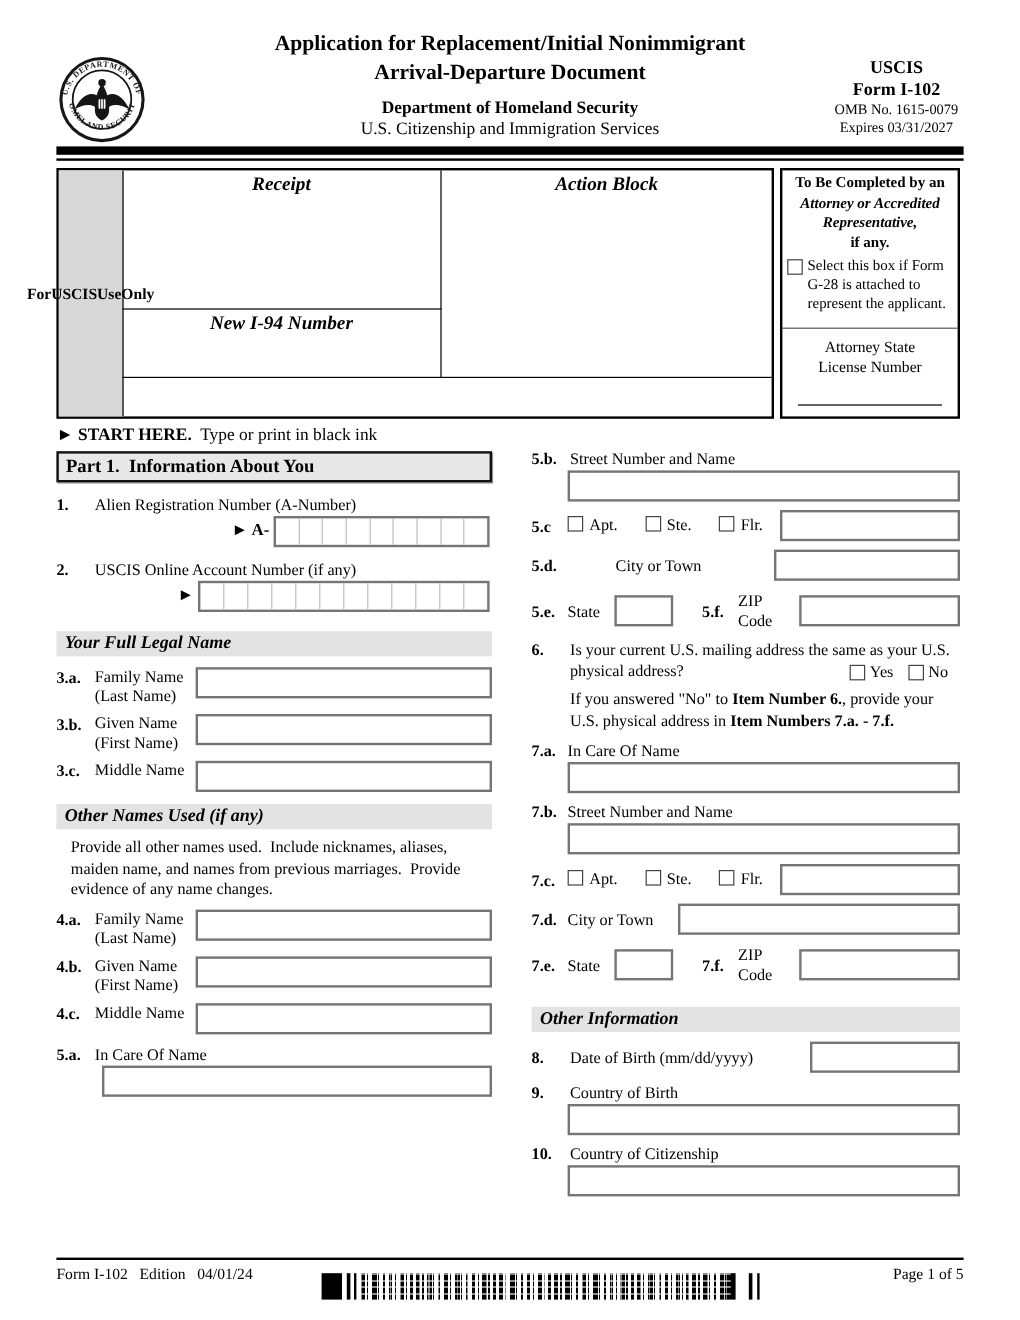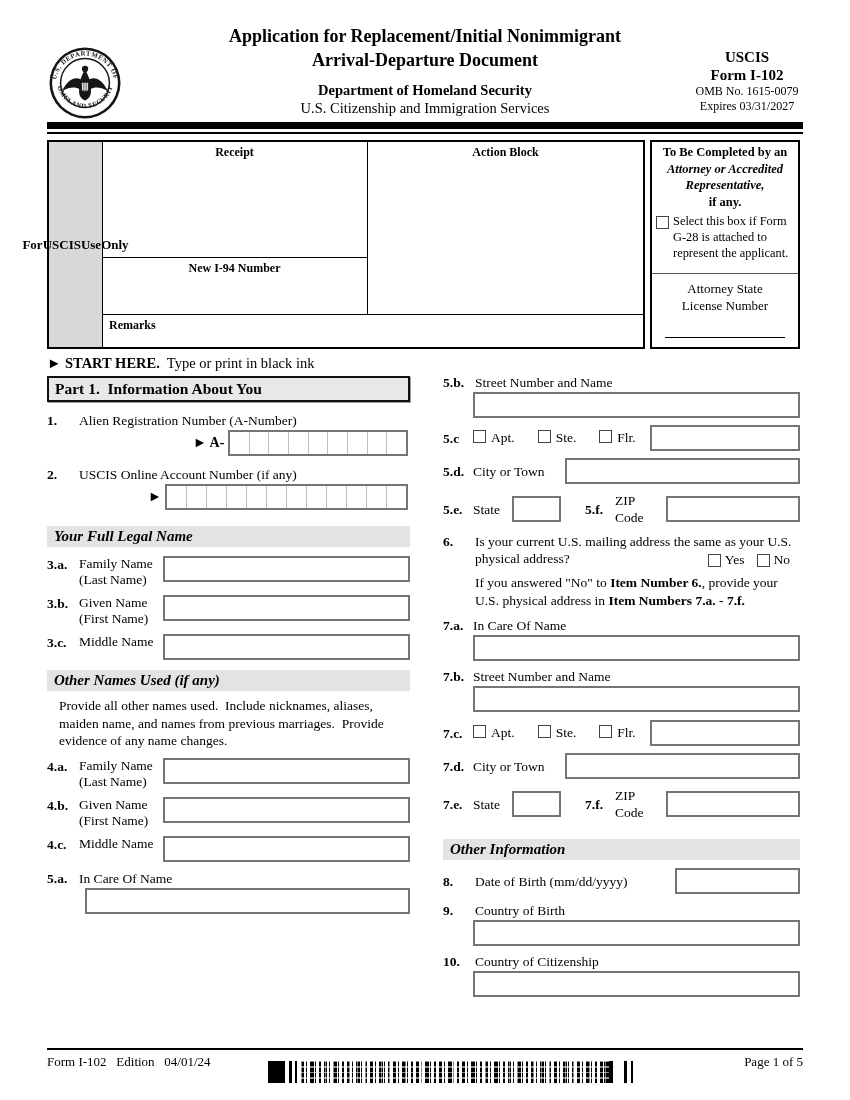--- a/index.html
+++ b/index.html
@@ -16,21 +16,21 @@
   .forminfo .b{font-size:15px;font-weight:bold;line-height:18px;}
   .forminfo .s{font-size:12px;line-height:15px;}
   .rule-thick{left:47px;top:122px;width:756px;height:7px;background:#000;}
   .rule-thin{left:47px;top:132px;width:756px;height:2px;background:#000;}
 
   
   .usebox{left:47px;top:140px;width:598px;height:209px;border:2px solid #000;box-sizing:border-box;}
   .usebox .side{position:absolute;left:0;top:0;width:53px;height:100%;background:#d8d8d8;
                 border-right:1.5px solid #000;display:flex;flex-direction:row;justify-content:center;
                 align-items:center;font-weight:bold;font-size:13px;line-height:17px;}
-  .ucell{position:absolute;box-sizing:border-box;font-weight:bold;font-size:12px;}
+  .ucell{position:absolute;box-sizing:border-box;font-weight:bold;font-size:16px;font-style:italic;}
   .ucell.cN{text-align:center;padding-top:3px;}
   .cell-receipt{left:53px;top:0;width:266px;height:116px;border-right:1.5px solid #000;border-bottom:1.5px solid #000;}
   .cell-i94{left:53px;top:116px;width:266px;height:57px;border-right:1.5px solid #000;border-bottom:1.5px solid #000;}
   .cell-action{left:319px;top:0;width:275px;height:173px;border-bottom:1.5px solid #000;}
   .cell-remarks{left:53px;top:173px;width:541px;height:32px;padding:3px 7px;}
 
   
   .attbox{left:650px;top:140px;width:150px;height:209px;border:2px solid #000;box-sizing:border-box;}
   .attbox .hd{font-size:12.5px;font-weight:bold;text-align:center;line-height:16.5px;}
   .attbox .hd.i{font-style:italic;}
@@ -148,23 +148,20 @@
     </div>
     <div class="ucell cN cell-receipt">
       <span>Receipt</span>
     </div>
     <div class="ucell cN cell-i94">
       <span>New I-94 Number</span>
     </div>
     <div class="ucell cN cell-action">
       <span>Action Block</span>
     </div>
-    <div class="ucell cell-remarks">
-      <span>Remarks</span>
-    </div>
   </div>
 
   <div class="abs attbox">
     <div class="attwrap">
       <div class="hd">To Be Completed by an</div>
       <div class="hd i">Attorney or Accredited</div>
       <div class="hd i">Representative,</div>
       <div class="hd">if any.</div>
       <div class="g28">
         <span class="cb" style="margin-top:2px;"></span>
@@ -321,21 +318,21 @@
         <span class="cb"></span>
         <span>Ste.</span>
       </span>
       <span class="opt" style="margin-left:23px;">
         <span class="cb"></span>
         <span>Flr.</span>
       </span>
       <div class="ibox" style="width:150px;margin-left:auto;"></div>
     </div>
 
-    <div class="city-row" style="margin-top:7px;">
+    <div class="city-row" style="margin-top:7px;gap:40px;">
       <span class="num" style="flex:0 0 30px;">5.d.</span>
       <span class="lbl">City or Town</span>
       <div class="ibox" style="flex:1;"></div>
     </div>
 
     <div class="sz-row" style="margin-top:8px;">
       <span class="num" style="flex:0 0 30px;">5.e.</span>
       <span class="lbl">State</span>
       <div class="ibox" style="width:50px;margin-left:12px;"></div>
       <span class="num" style="flex:0 0 30px;margin-left:24px;">5.f.</span>

